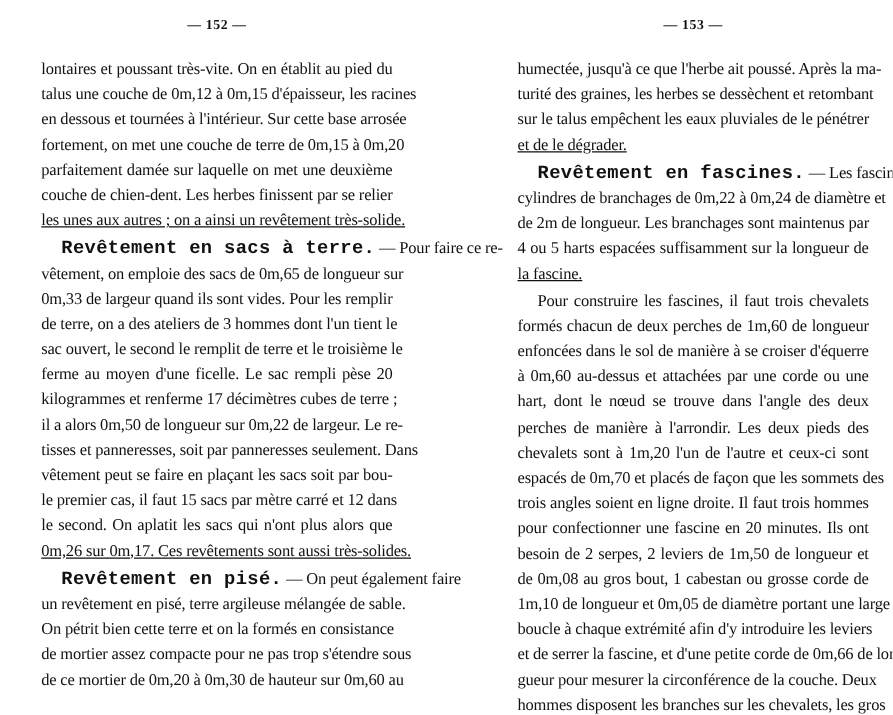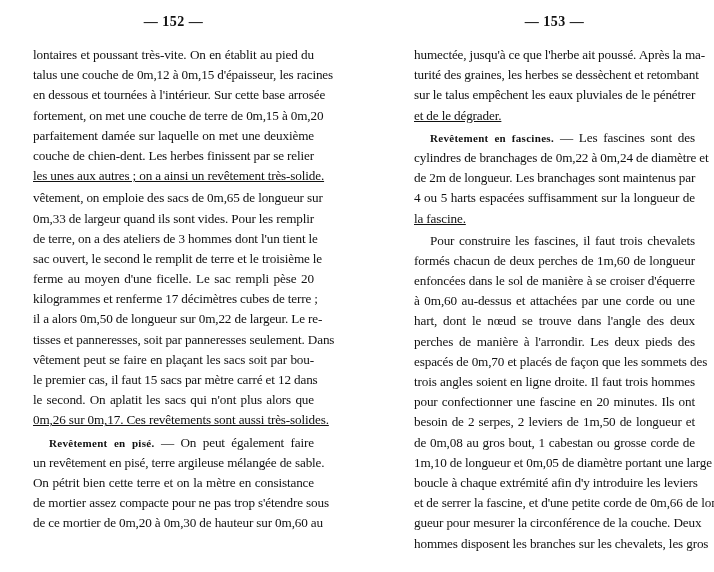--- a/index.html
+++ b/index.html
@@ -2,60 +2,61 @@
 <html><head>
 <meta charset="utf-8">
 <style>
   html, body { margin: 0; padding: 0; background: #ffffff; }
   body { width: 714px; height: 572px; position: relative; overflow: hidden;
          font-family: "Liberation Serif", "DejaVu Serif", serif; color: #111; }
   .page { position: absolute; top: 0; height: 572px; }
   .page-left { left: 33px; width: 281px; }
   .page-right { left: 414px; width: 281px; }
   .folio { position: absolute; top: 14px; left: 0; width: 100%; text-align: center;
-           font-size: 14px; font-weight: bold; letter-spacing: 0.5px; }
+           font-size: 11px; font-weight: bold; letter-spacing: 0.5px; }
   .body { position: absolute; top: 45px; left: 0; width: 100%; }
   .line { display: block; height: 20.2px; line-height: 20.2px; font-size: 13.2px;
           white-space: nowrap; text-align: justify; text-align-last: justify;
           font-stretch: condensed; letter-spacing: -0.15px; }
   .line.last { text-align-last: left; text-decoration: underline; }
   .line.indent { padding-left: 16px; }
-  .head { font-weight: bold; font-family: Liberation Serif, serif; font-size: 11px; letter-spacing: 0.3px; }
+  .head { font-weight: bold; font-family: Liberation Mono, monospace; font-size: 15px; letter-spacing: 0.3px; }
   .gap { display: block; height: 2px; }
 </style>
 </head>
 <body>
 
 <div class="page page-left">
   <div class="folio">— 152 —</div>
   <div class="body" id="left-body">
       <span class="line"><span>lontaires et poussant très-vite. On en établit au pied du</span></span>
       <span class="line"><span>talus une couche de 0m,12 à 0m,15 d'épaisseur, les racines</span></span>
       <span class="line"><span>en dessous et tournées à l'intérieur. Sur cette base arrosée</span></span>
       <span class="line"><span>fortement, on met une couche de terre de 0m,15 à 0m,20</span></span>
       <span class="line"><span>parfaitement damée sur laquelle on met une deuxième</span></span>
       <span class="line"><span>couche de chien-dent. Les herbes finissent par se relier</span></span>
       <span class="line last"><span>les unes aux autres ; on a ainsi un revêtement très-solide.</span></span>
       <span class="gap"></span>
+      <span class="line indent"><span class="head">Revêtement en sacs à terre.</span><span> — Pour faire ce re-</span></span>
       <span class="line"><span>vêtement, on emploie des sacs de 0m,65 de longueur sur</span></span>
       <span class="line"><span>0m,33 de largeur quand ils sont vides. Pour les remplir</span></span>
       <span class="line"><span>de terre, on a des ateliers de 3 hommes dont l'un tient le</span></span>
       <span class="line"><span>sac ouvert, le second le remplit de terre et le troisième le</span></span>
       <span class="line"><span>ferme au moyen d'une ficelle. Le sac rempli pèse 20</span></span>
       <span class="line"><span>kilogrammes et renferme 17 décimètres cubes de terre ;</span></span>
       <span class="line"><span>il a alors 0m,50 de longueur sur 0m,22 de largeur. Le re-</span></span>
       <span class="line"><span>tisses et panneresses, soit par panneresses seulement. Dans</span></span>
       <span class="line"><span>vêtement peut se faire en plaçant les sacs soit par bou-</span></span>
       <span class="line"><span>le premier cas, il faut 15 sacs par mètre carré et 12 dans</span></span>
       <span class="line"><span>le second. On aplatit les sacs qui n'ont plus alors que</span></span>
       <span class="line last"><span>0m,26 sur 0m,17. Ces revêtements sont aussi très-solides.</span></span>
       <span class="gap"></span>
       <span class="line indent"><span class="head">Revêtement en pisé.</span><span> — On peut également faire</span></span>
       <span class="line"><span>un revêtement en pisé, terre argileuse mélangée de sable.</span></span>
-      <span class="line"><span>On pétrit bien cette terre et on la mètre en consistance</span></span>
+      <span class="line"><span>On pétrit bien cette terre et on la formés en consistance</span></span>
       <span class="line"><span>de mortier assez compacte pour ne pas trop s'étendre sous</span></span>
       <span class="line"><span>de ce mortier de 0m,20 à 0m,30 de hauteur sur 0m,60 au</span></span>
     </div>
 </div>
 
 <div class="page page-right">
   <div class="folio">— 153 —</div>
   <div class="body" id="right-body">
       <span class="line"><span>humectée, jusqu'à ce que l'herbe ait poussé. Après la ma-</span></span>
       <span class="line"><span>turité des graines, les herbes se dessèchent et retombant</span></span>
@@ -67,20 +68,21 @@
       <span class="line"><span>de 2m de longueur. Les branchages sont maintenus par</span></span>
       <span class="line"><span>4 ou 5 harts espacées suffisamment sur la longueur de</span></span>
       <span class="line last"><span>la fascine.</span></span>
       <span class="gap"></span>
       <span class="line indent"><span>Pour construire les fascines, il faut trois chevalets</span></span>
       <span class="line"><span>formés chacun de deux perches de 1m,60 de longueur</span></span>
       <span class="line"><span>enfoncées dans le sol de manière à se croiser d'équerre</span></span>
       <span class="line"><span>à 0m,60 au-dessus et attachées par une corde ou une</span></span>
       <span class="line"><span>hart, dont le nœud se trouve dans l'angle des deux</span></span>
       <span class="line"><span>perches de manière à l'arrondir. Les deux pieds des</span></span>
+      <span class="line"><span>chevalets sont à 1m,20 l'un de l'autre et ceux-ci sont</span></span>
       <span class="line"><span>espacés de 0m,70 et placés de façon que les sommets des</span></span>
       <span class="line"><span>trois angles soient en ligne droite. Il faut trois hommes</span></span>
       <span class="line"><span>pour confectionner une fascine en 20 minutes. Ils ont</span></span>
       <span class="line"><span>besoin de 2 serpes, 2 leviers de 1m,50 de longueur et</span></span>
       <span class="line"><span>de 0m,08 au gros bout, 1 cabestan ou grosse corde de</span></span>
       <span class="line"><span>1m,10 de longueur et 0m,05 de diamètre portant une large</span></span>
       <span class="line"><span>boucle à chaque extrémité afin d'y introduire les leviers</span></span>
       <span class="line"><span>et de serrer la fascine, et d'une petite corde de 0m,66 de lon-</span></span>
       <span class="line"><span>gueur pour mesurer la circonférence de la couche. Deux</span></span>
       <span class="line"><span>hommes disposent les branches sur les chevalets, les gros</span></span>

